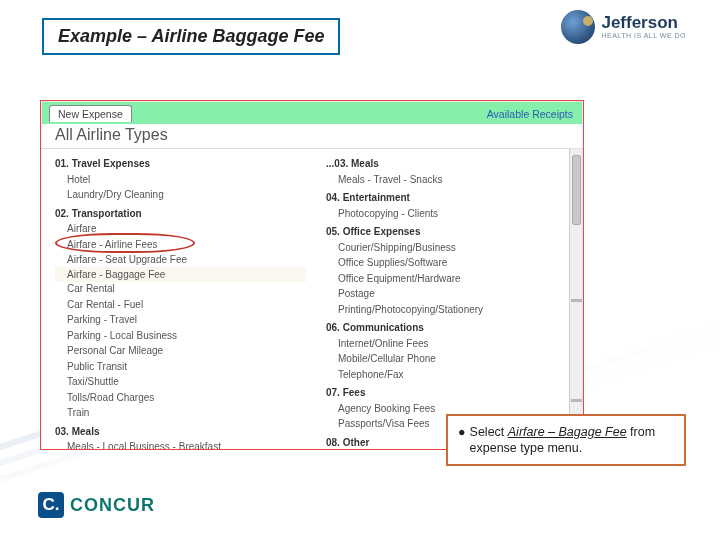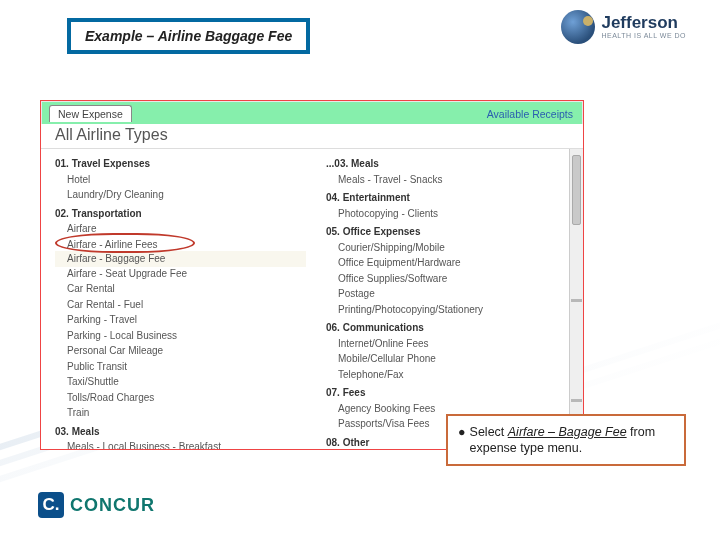--- a/index.html
+++ b/index.html
@@ -14,28 +14,27 @@
   
   .bg-streak {
     position: absolute;
     width: 600px; height: 6px;
     background: linear-gradient(90deg, rgba(180,200,220,0.35), rgba(180,200,220,0));
     transform-origin: left center;
   }
   .title-box {
     position: absolute;
     top: 18px; left: 42px;
-    border: 4px solid #0369a1;
+    border: 2px solid #0369a1;
     background: #fff;
     padding: 6px 14px;
     font-style: italic;
     font-weight: bold;
-    font-size: 14px;
+    font-size: 18px;
     color: #222;
-    margin-left: 25px;
   }
   .logo-jefferson {
     position: absolute;
     top: 10px; right: 34px;
     display: flex; align-items: center; gap: 6px;
   }
   .logo-jefferson .mark {
     width: 34px; height: 34px; border-radius: 50%;
     background: radial-gradient(circle at 35% 35%, #6fa0d6 0%, #2a4f7a 70%);
     position: relative;
@@ -167,22 +166,22 @@
   <div class="panel-body">
 
     <div class="col">
       <div class="grp">01. Travel Expenses</div>
       <div class="itm">Hotel</div>
       <div class="itm">Laundry/Dry Cleaning</div>
 
       <div class="grp">02. Transportation</div>
       <div class="itm">Airfare</div>
       <div class="itm">Airfare - Airline Fees</div>
+      <div class="itm">Airfare - Seat Upgrade Fee</div>
       <div class="itm highlight-row">Airfare - Baggage Fee</div>
-      <div class="itm">Airfare - Seat Upgrade Fee</div>
       <div class="itm">Car Rental</div>
       <div class="itm">Car Rental - Fuel</div>
       <div class="itm">Parking - Travel</div>
       <div class="itm">Parking - Local Business</div>
       <div class="itm">Personal Car Mileage</div>
       <div class="itm">Public Transit</div>
       <div class="itm">Taxi/Shuttle</div>
       <div class="itm">Tolls/Road Charges</div>
       <div class="itm">Train</div>
 
@@ -191,23 +190,23 @@
     </div>
 
     <div class="col">
       <div class="grp">...03. Meals</div>
       <div class="itm">Meals - Travel - Snacks</div>
 
       <div class="grp">04. Entertainment</div>
       <div class="itm">Photocopying - Clients</div>
 
       <div class="grp">05. Office Expenses</div>
-      <div class="itm">Courier/Shipping/Mobile</div>
+      <div class="itm">Courier/Shipping/Business</div>
+      <div class="itm">Office Supplies/Software</div>
       <div class="itm">Office Equipment/Hardware</div>
-      <div class="itm">Office Supplies/Software</div>
       <div class="itm">Postage</div>
       <div class="itm">Printing/Photocopying/Stationery</div>
 
       <div class="grp">06. Communications</div>
       <div class="itm">Internet/Online Fees</div>
       <div class="itm">Mobile/Cellular Phone</div>
       <div class="itm">Telephone/Fax</div>
 
       <div class="grp">07. Fees</div>
       <div class="itm">Agency Booking Fees</div>

